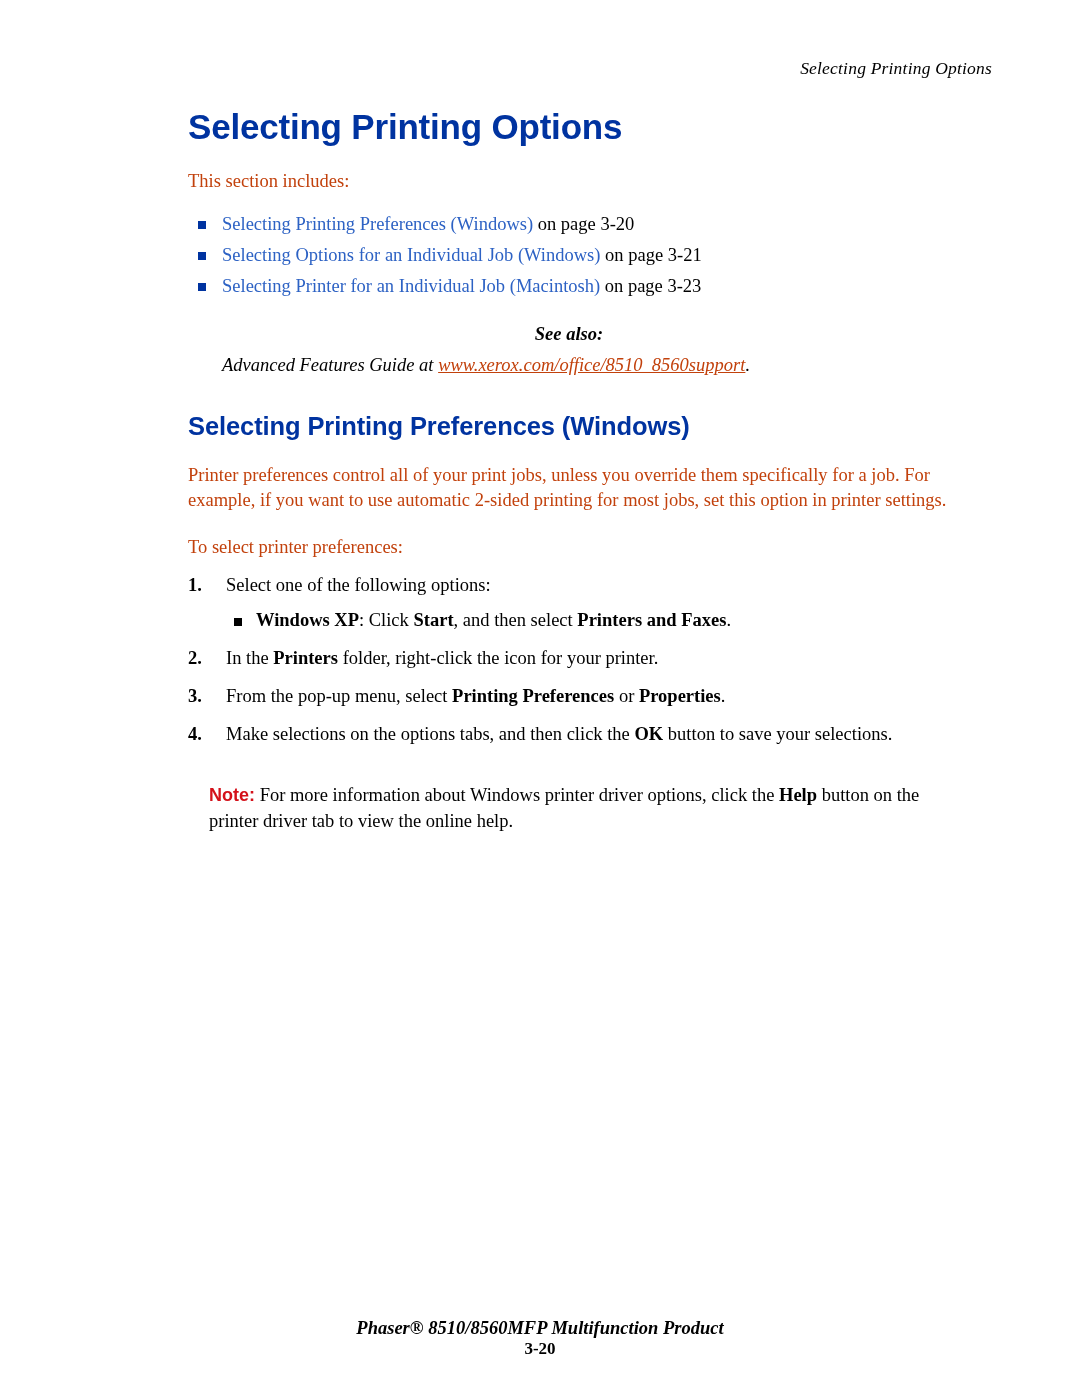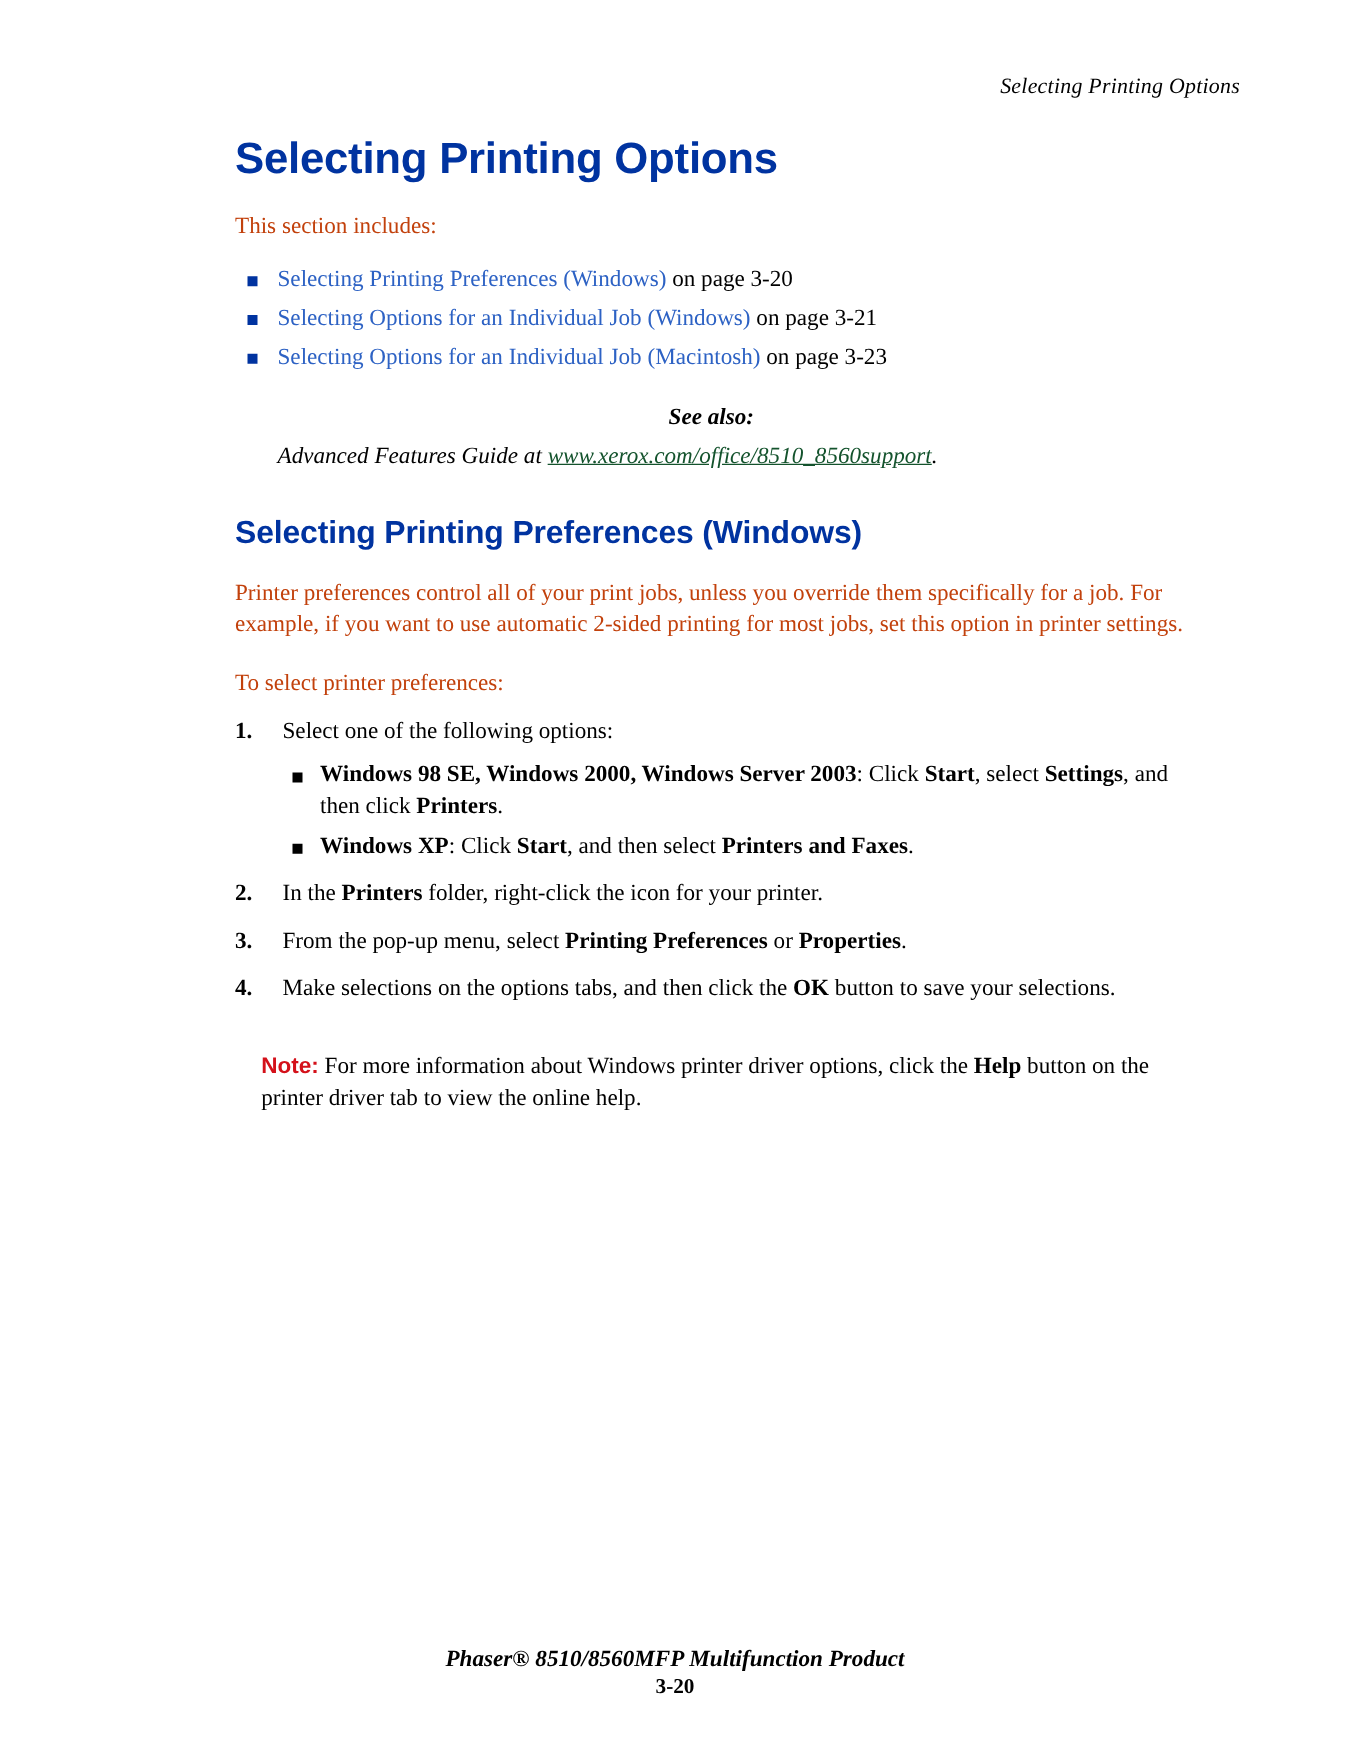--- a/index.html
+++ b/index.html
@@ -81,21 +81,21 @@
     top: 10px;
     width: 8px;
     height: 8px;
     background: #0033A0;
     display: block;
   }
   .link {
     color: #2D62C4;
   }
   .link-underline {
-    color: #14532d;
+    color: #c2410c;
     text-decoration: underline;
   }
 
   .see-also {
     font-family: "Liberation Serif", serif;
     font-style: italic;
     font-weight: bold;
     font-size: 18.5px;
     margin: 24px 0 0 0;
     color: #000;
@@ -216,41 +216,38 @@
     <p class="body-text">This section includes:</p>
 
     <ul class="link-list">
       <li>
         <span class="sq"></span><span class="link">Selecting Printing Preferences (Windows)</span><span> on page 3-20</span>
       </li>
       <li>
         <span class="sq"></span><span class="link">Selecting Options for an Individual Job (Windows)</span><span> on page 3-21</span>
       </li>
       <li>
-        <span class="sq"></span><span class="link">Selecting Options for an Individual Job (Macintosh)</span><span> on page 3-23</span>
+        <span class="sq"></span><span class="link">Selecting Printer for an Individual Job (Macintosh)</span><span> on page 3-23</span>
       </li>
     </ul>
 
     <div class="see-also">See also:</div>
     <div class="see-also-body"><span>Advanced Features Guide at </span><span class="link-underline">www.xerox.com/office/8510_8560support</span><span>.</span></div>
 
     <h2 class="sub-head">Selecting Printing Preferences (Windows)</h2>
 
     <p class="body-text">Printer preferences control all of your print jobs, unless you override them specifically for a job. For example, if you want to use automatic 2-sided printing for most jobs, set this option in printer settings.</p>
     <p class="body-text">To select printer preferences:</p>
 
     <ol class="steps">
       <li>
         <span class="num">1.</span>
         <span>Select one of the following options:</span>
         <ul class="sub-bullets">
           <li>
-            <span class="sq2"></span><b>Windows 98 SE, Windows  2000, Windows Server 2003</b><span>: Click </span><b>Start</b><span>, select </span><b>Settings</b><span>, and then click </span><b>Printers</b><span>.</span>
-          </li>
-          <li>
             <span class="sq2"></span><b>Windows XP</b><span>: Click </span><b>Start</b><span>, and then select </span><b>Printers and Faxes</b><span>.</span>
           </li>
         </ul>
       </li>
       <li>
         <span class="num">2.</span>
         <span>In the </span><b>Printers</b><span> folder, right-click the icon for your printer.</span>
       </li>
       <li>
         <span class="num">3.</span>

